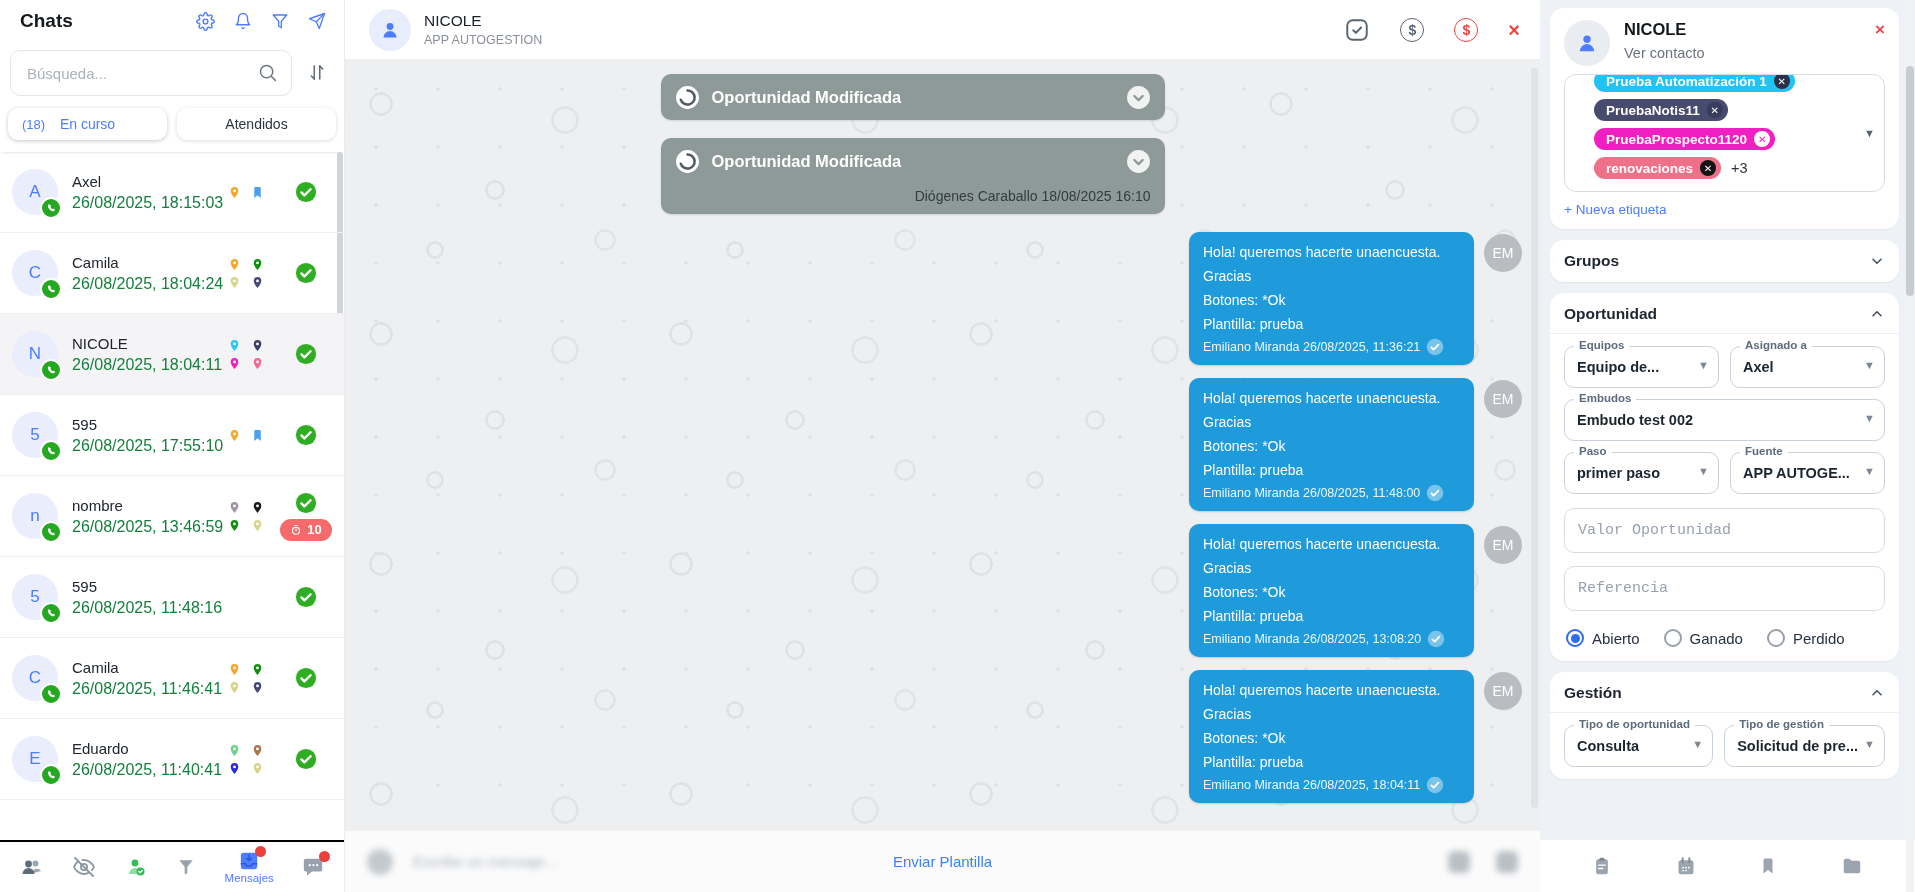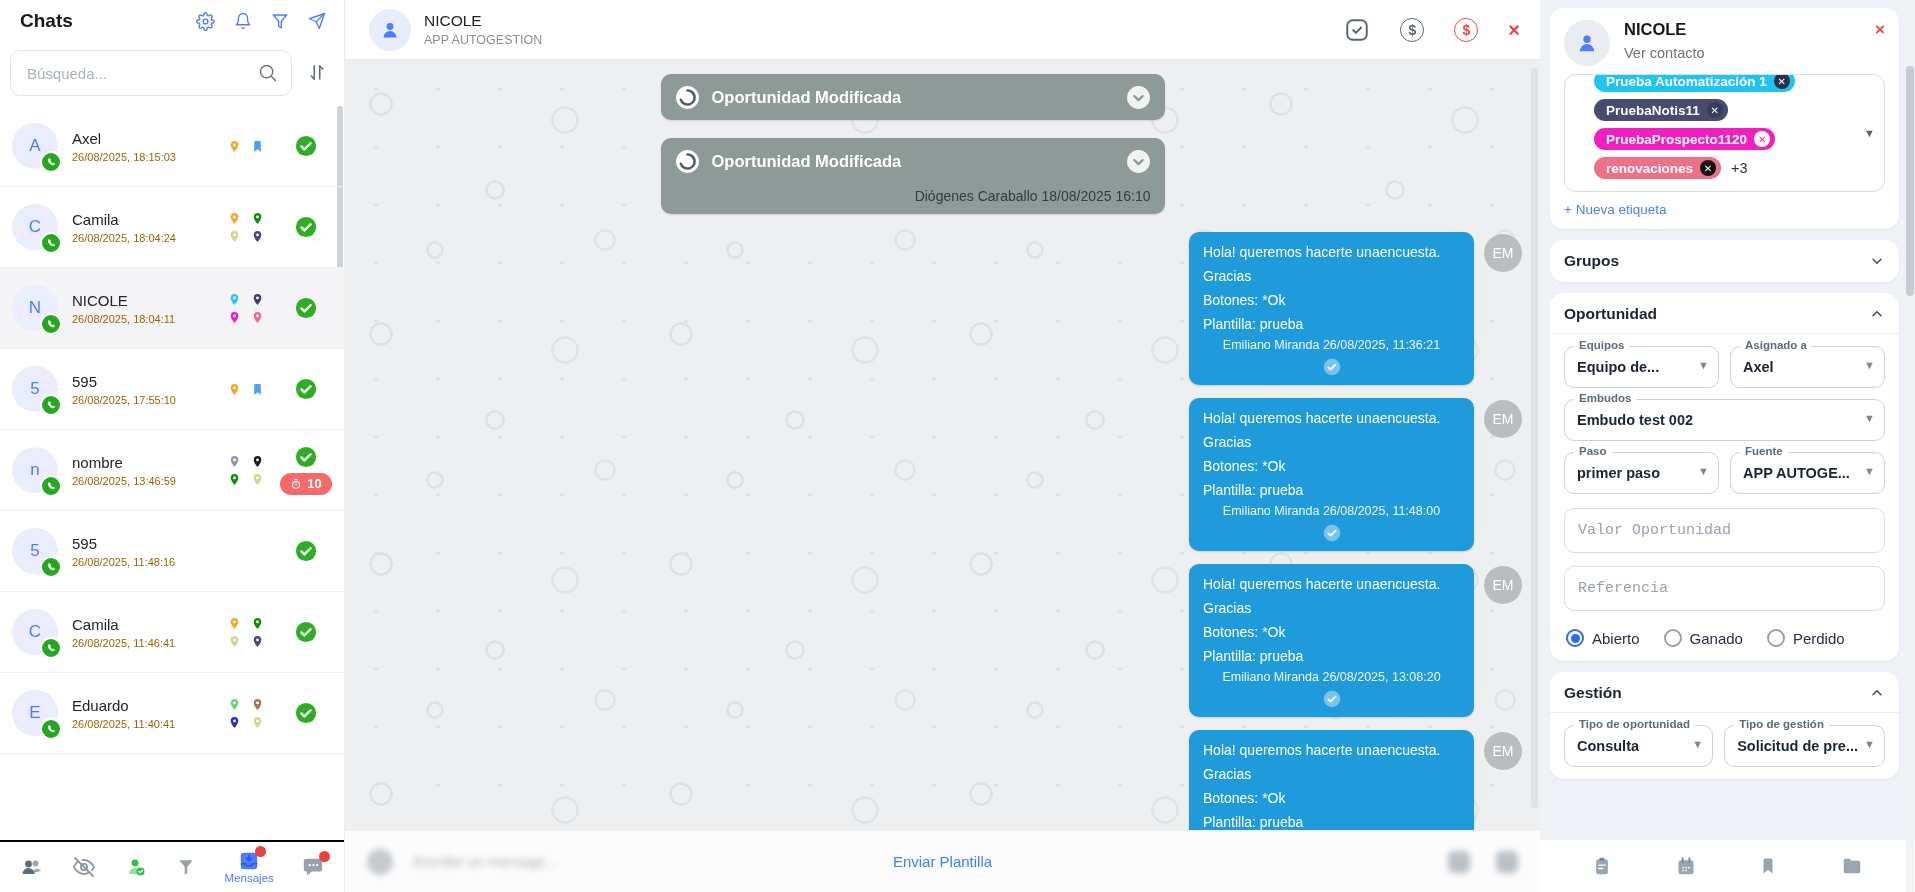--- a/index.html
+++ b/index.html
@@ -25,21 +25,21 @@
   .tab.active .tab-badge { position:absolute; left:14px; font-size:13px; color:#4d7cfe; }
   .tab.inactive { box-shadow:0 1px 4px rgba(0,0,0,.14); color:#2c3340; }
   .chat-list { flex:1; overflow:hidden; position:relative; }
   .chat-row { height:81px; display:flex; align-items:center; padding:0 10px 0 12px; border-bottom:1px solid #efefef; cursor:pointer; position:relative; }
   .chat-row.sel { background:#f4f4f6; }
   .avatar-wrap { position:relative; width:46px; height:46px; flex:0 0 46px; }
   .avatar { width:46px; height:46px; border-radius:50%; background:#e9edfc; display:flex; align-items:center; justify-content:center; font-size:17px; color:#4d7cfe; }
   .wa-badge { position:absolute; right:-4px; bottom:-4px; width:22px; height:22px; border-radius:50%; background:#23a81f; border:2px solid #fff; display:flex; align-items:center; justify-content:center; }
   .cinfo { margin-left:14px; min-width:0; }
   .cname { font-size:15px; color:#20262e; }
-  .ctime { font-size:11px; color:#a16207; margin-top:4px; }
+  .ctime { font-size:16px; color:#15803d; margin-top:4px; }
   .cright { margin-left:auto; display:flex; align-items:center; gap:8px; }
   .cicons { width:42px; display:flex; flex-wrap:wrap; gap:5px 10px; justify-content:flex-start; }
   .cicons:empty { width:0; }
   .cstatus { width:56px; display:flex; flex-direction:column; align-items:center; gap:5px; }
   .cbadge { background:#f56a6a; color:#fff; font-size:13px; font-weight:700; border-radius:12px; height:22px; min-width:52px; display:flex; align-items:center; justify-content:center; gap:5px; padding:0 8px; }
   .list-scroll { position:absolute; right:1px; top:0; width:6px; height:190px; background:#cfd4d9; border-radius:3px; }
   .sb-footer { height:52px; border-top:2px solid #000000; display:flex; align-items:center; justify-content:space-around; padding:0 6px; background:#fff; }
   .nav-item { position:relative; display:flex; flex-direction:column; align-items:center; cursor:pointer; }
   .nav-label { font-size:11.5px; color:#4d7cfe; margin-top:1px; }
   .red-dot { position:absolute; top:-5px; right:-6px; width:11px; height:11px; border-radius:50%; background:#e8413c; }
@@ -66,21 +66,21 @@
       radial-gradient(#dfe3e6 1.6px, transparent 2.2px);
     background-size:300px 230px,300px 230px,300px 230px,300px 230px,300px 230px,62px 58px; }
   .sys-wrap { display:flex; justify-content:center; margin:0 0 18px 0; }
   .sys { width:504px; margin-left:-60px; background:#8d9a97; border-radius:10px; padding:11px 14px 10px 14px; box-shadow:0 1px 2px rgba(0,0,0,.12); }
   .sys-top { display:flex; align-items:center; gap:12px; }
   .sys-title { color:#fff; font-weight:700; font-size:16.5px; flex:1; }
   .sys-meta { text-align:right; color:#333c3e; font-size:14px; margin-top:14px; }
   .msg-row { display:flex; justify-content:flex-end; align-items:flex-start; gap:10px; padding-right:18px; margin-bottom:13px; }
   .msg { width:285px; background:#1f9bdc; border-radius:10px; padding:10px 14px 9px 14px; color:#fff; font-size:14px; box-shadow:0 1px 2px rgba(0,0,0,.15); }
   .msg .line { line-height:20px; margin-bottom:4px; }
-  .msg-meta { display:flex; justify-content:flex-end; align-items:center; gap:6px; font-size:12.5px; color:rgba(255,255,255,.93); margin-top:2px;flex-direction:column; }
+  .msg-meta { display:flex; align-items:center; gap:6px; font-size:12.5px; color:rgba(255,255,255,.93); margin-top:2px; }
   .em-avatar { width:38px; height:38px; border-radius:50%; background:#b9bdc2; color:#fff; font-size:14px; display:flex; align-items:center; justify-content:center; margin-top:2px; }
   .chat-scroll { position:absolute; right:2px; top:8px; width:7px; height:740px; background:#dfe3e6; border-radius:4px; }
   .composer { height:62px; background:#fbfbfc; display:flex; align-items:center; padding:0 22px; position:relative; border-top:1px solid #f0f0f0; }
   .blur { filter:blur(3px); }
   .emoji-blur { width:26px; height:26px; border-radius:50%; background:#c3c9ce; }
   .composer-input { margin-left:20px; font-size:15px; color:#aab3ba; }
   .tpl-btn { position:absolute; left:0; right:0; text-align:center; font-size:15px; color:#3b82f6; cursor:pointer; }
   .comp-right { margin-left:auto; display:flex; gap:26px; z-index:1; }
   .comp-ic { width:22px; height:22px; border-radius:6px; background:#b9c0c6; }
 
@@ -167,20 +167,29 @@
     <span class="sort-btn">
         <svg width="22" height="22" viewBox="0 0 24 24" fill="none" stroke="#5f6b76" stroke-width="1.7" stroke-linecap="round" stroke-linejoin="round">
           <path d="M9 4.5v14"></path>
           <path d="M9 18.5l-3.2-3.2"></path>
           <path d="M15 18.5v-14"></path>
           <path d="M15 4.5l3.2 3.2"></path>
         </svg>
       </span>
   </div>
 
+  <div class="sb-tabs">
+    <div class="tab active">
+      <span class="tab-badge">(18)</span>
+      <span>En curso</span>
+    </div>
+    <div class="tab inactive">
+      <span>Atendidos</span>
+    </div>
+  </div>
 
   <div class="chat-list" id="chat-list">
     <span class="list-scroll"></span>
   <div class="chat-row">
         <span class="avatar-wrap">
        <span class="avatar">A</span>
        <span class="wa-badge">
             <svg width="11" height="11" viewBox="0 0 24 24">
               <path fill="#fff" d="M6.9 3c-1 -.3-2 .2-2.4 1.1-.6 1.4-.6 3 .2 4.9 1.5 3.6 4.7 6.8 8.3 8.3 1.9.8 3.5.8 4.9.2.9-.4 1.4-1.4 1.1-2.4l-.5-1.5c-.2-.8-1-1.3-1.8-1.1l-2 .5c-.5.1-1.1 0-1.5-.4L10.4 9.8c-.4-.4-.5-1-.4-1.5l.5-2c.2-.8-.3-1.6-1.1-1.8z"></path>
             </svg>

